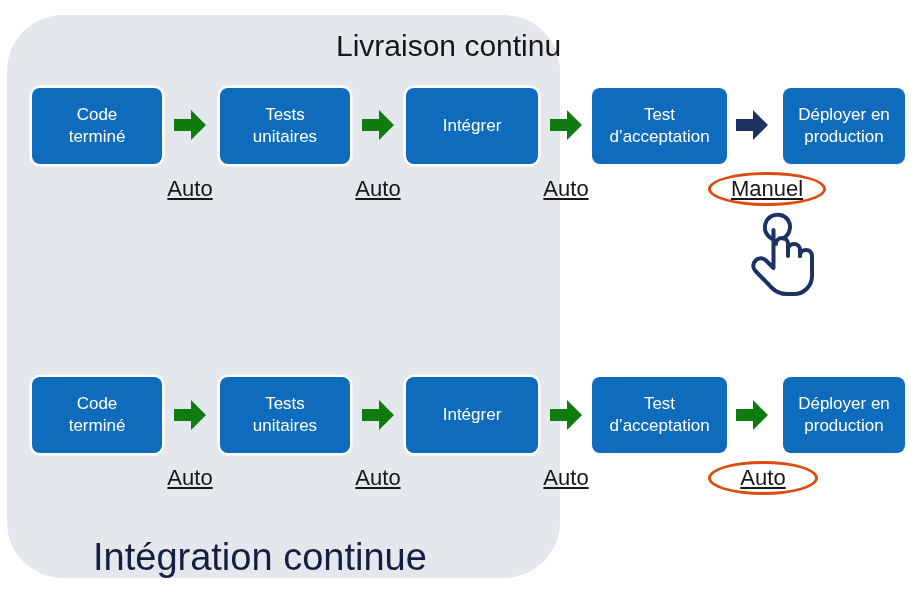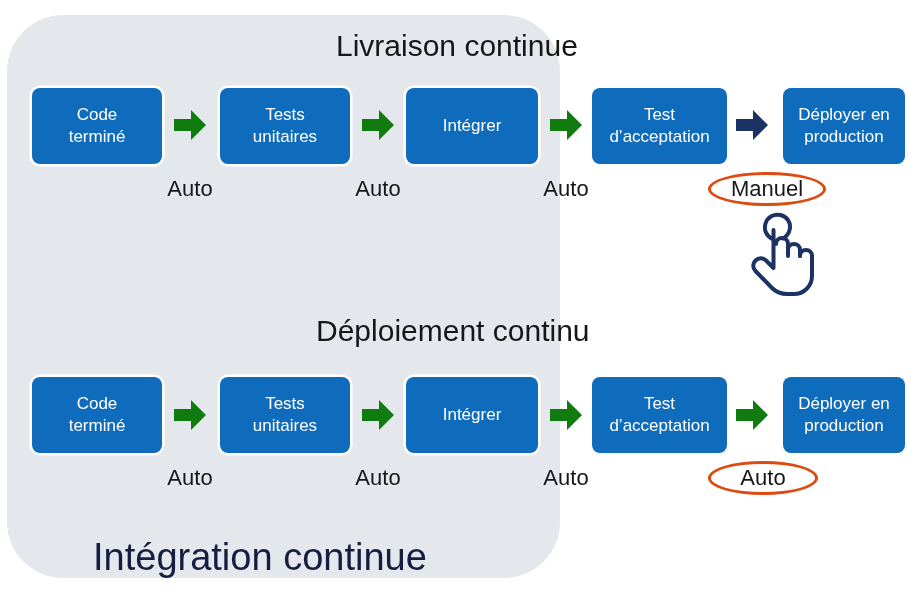--- a/index.html
+++ b/index.html
@@ -86,20 +86,21 @@
 
   
   .flow-label {
     position: absolute;
     z-index: 4;
     color: #171717;
     font-size: 22px;
     line-height: 26px;
     white-space: nowrap;
     text-align: center;
+    text-decoration: underline;
   }
 
   
   .highlight-ellipse {
     position: absolute;
     z-index: 3;
     border: 3px solid #DD4B11;
     border-radius: 50%;
     box-sizing: border-box;
     background: transparent;
@@ -112,21 +113,21 @@
   }
   .tap-icon svg { display: block; }
 </style>
 </head>
 <body>
 
 <div id="canvas">
 
   <div class="ci-panel"></div>
 
-  <div class="section-title" id="title-cd">Livraison continue</div>
+  <div class="section-title" id="title-cd">Livraison continu</div>
 
   <div class="stage" style="left:32px; top:88px; width:130px; height:76px;">
     <div>
       <span>Code</span>
       <span>terminé</span>
     </div>
   </div>
 
   <div class="arrow" style="left:174px; top:110px;">
     <svg width="32" height="30" viewBox="0 0 32 30">
@@ -188,21 +189,20 @@
     </svg>
   </div>
 
   <div class="stage" style="left:783px; top:88px; width:122px; height:76px;">
     <div>
       <span>Déployer en</span>
       <span>production</span>
     </div>
   </div>
 
-  <div class="section-title" id="title-dc">Déploiement continu</div>
 
   <div class="stage" style="left:32px; top:377px; width:130px; height:76px;">
     <div>
       <span>Code</span>
       <span>terminé</span>
     </div>
   </div>
 
   <div class="arrow" style="left:174px; top:400px;">
     <svg width="32" height="30" viewBox="0 0 32 30">

